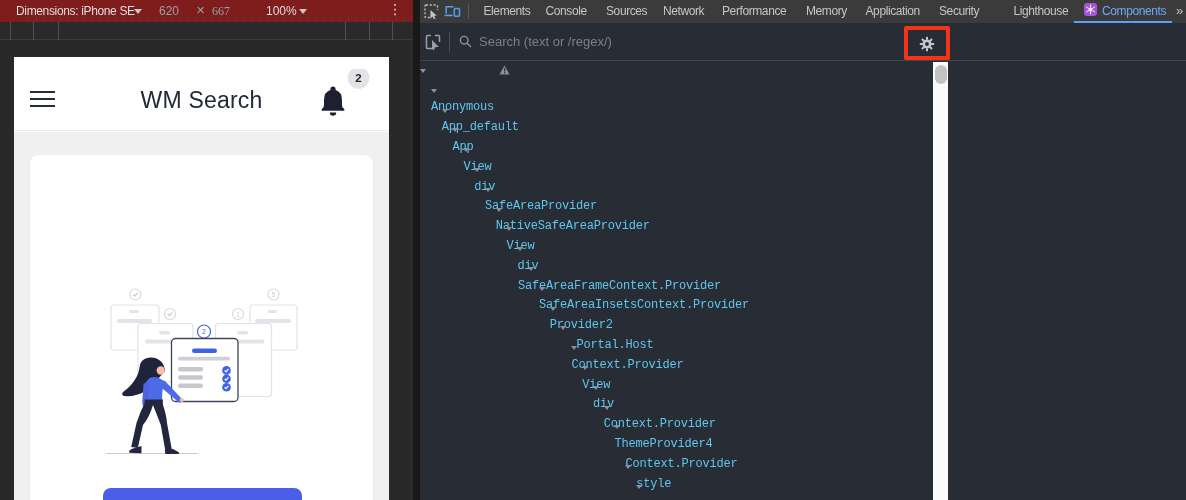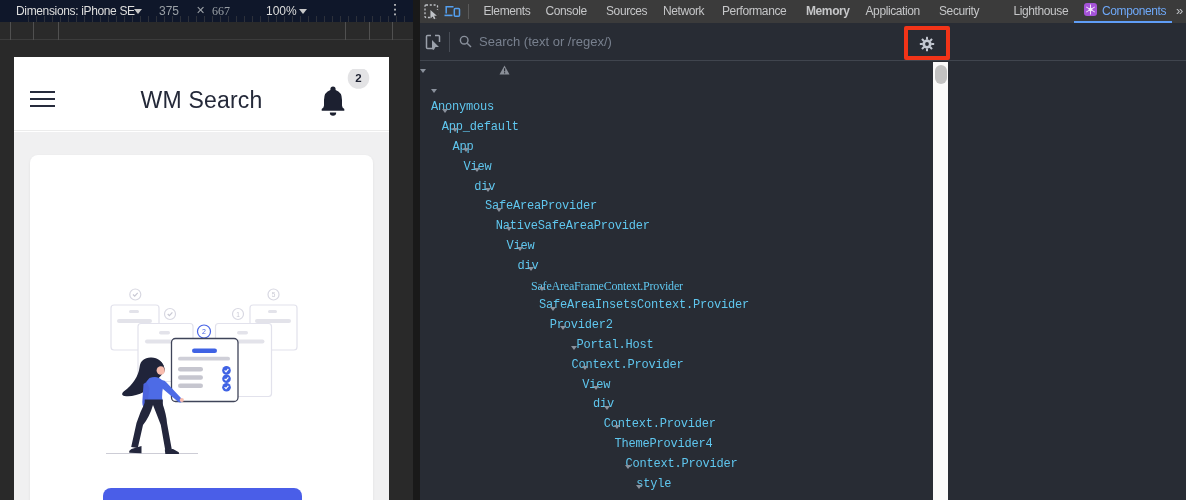--- a/index.html
+++ b/index.html
@@ -2,21 +2,21 @@
 <html><head>
 <meta charset="utf-8">
 <style>
   * { margin:0; padding:0; box-sizing:border-box; }
   html,body { width:1186px; height:500px; overflow:hidden; background:#282c34; font-family:"Liberation Sans", sans-serif; }
   .abs { position:absolute; }
   #stage { position:relative; width:1186px; height:500px; }
 
   
   #left { position:absolute; left:0; top:0; width:413px; height:500px; background:#292929; overflow:hidden; }
-  #dimsbar { position:absolute; left:0; top:0; width:413px; height:22px; background:#0f172a; color:#dededd; font-size:12px; }
+  #dimsbar { position:absolute; left:0; top:0; width:413px; height:22px; background:#7f1d1d; color:#dededd; font-size:12px; }
   #dimsbar .lbl { position:absolute; top:3px; }
   .caret { display:inline-block; width:0; height:0; border-left:4px solid transparent; border-right:4px solid transparent; border-top:5px solid #c8c8c8; }
   #strip { position:absolute; left:0; top:22px; width:413px; height:18px; background:#2a2a2a; border-bottom:1px solid #3c3c3c; }
   .vline { position:absolute; top:0; width:1px; height:18px; background:#505050; }
   
   #device { position:absolute; left:14px; top:57px; width:375px; height:443px; background:#ffffff; }
   #apphdr { position:absolute; left:0; top:0; width:375px; height:74px; background:#fff; border-bottom:1px solid #ececec; }
   .hline { position:absolute; left:16px; width:25px; height:2px; background:#262b3c; }
   #apptitle { position:absolute; left:0; top:29.5px; width:375px; text-align:center; font-size:23px; color:#242939; letter-spacing:0.2px; }
   #appbody { position:absolute; left:0; top:75px; width:375px; height:368px; background:#f0f0f1; }
@@ -37,21 +37,21 @@
   #sthumb { position:absolute; left:1.5px; top:3px; width:12px; height:19px; background:#c2c2c2; border-radius:6px; }
   #redbox { position:absolute; left:484px; top:3px; width:46px; height:34px; border:4px solid #f23418; border-radius:2px; }
 </style>
 </head>
 <body>
 <div id="stage">
   <div id="left">
     <div id="dimsbar">
       <span class="lbl" style="left:16px; top:4px; letter-spacing:-0.35px;">Dimensions: iPhone SE</span>
       <span class="caret" style="position:absolute; left:134px; top:9px;"></span>
-      <span class="lbl" style="left:159px; top:4px; color:#9aa0a6;">375</span>
+      <span class="lbl" style="left:159px; top:4px; color:#9aa0a6;">620</span>
       <span class="lbl" style="left:196px; top:4px; color:#9aa0a6; font-size:11px;">✕</span>
       <span class="lbl" style="left:212px; top:4px; color:#9aa0a6;font-family:Liberation Serif, serif;">667</span>
       <span class="lbl" style="left:266px; top:4px;">100%</span>
       <span class="caret" style="position:absolute; left:299px; top:9px;"></span>
       <span class="lbl" style="left:388px; top:1px; font-size:14px; letter-spacing:0;">⋮</span>
     </div>
     <div style="position:absolute; left:28px; top:16px; width:382px; height:6px; background:repeating-linear-gradient(90deg, #4a4a4a 0 1px, transparent 1px 8px); opacity:0.5;"></div>
     <div id="strip">
       <div class="vline" style="left:10px;"></div>
       <div class="vline" style="left:33px;"></div>
@@ -161,21 +161,21 @@
         <path d="M9.5 1.8 L2.2 1.8 L2.2 8.6" fill="none" stroke="#54a0f0" stroke-width="1.5"></path>
         <path d="M0.5 10.4 L8.5 10.4" stroke="#54a0f0" stroke-width="1.6"></path>
         <rect x="10.3" y="3.6" width="5.2" height="7.6" rx="1" fill="none" stroke="#54a0f0" stroke-width="1.5"></rect>
       </svg>
       <div style="position:absolute; left:48px; top:4px; width:1px; height:15px; background:#5a5a5a;"></div>
       <span class="tab" style="left:63.5px;">Elements</span>
       <span class="tab" style="left:125.5px;">Console</span>
       <span class="tab" style="left:186px;">Sources</span>
       <span class="tab" style="left:243px;">Network</span>
       <span class="tab" style="left:302px;">Performance</span>
-      <span class="tab" style="left:386px;font-weight:bold;">Memory</span>
+      <span class="tab" style="left:386px;">Memory</span>
       <span class="tab" style="left:445.5px;text-align:center;">Application</span>
       <span class="tab" style="left:519px;">Security</span>
       <span class="tab" style="left:593.5px;">Lighthouse</span>
       <svg style="position:absolute; left:664px; top:3px;" width="13" height="13" viewBox="0 0 13 13">
         <rect x="0" y="0" width="13" height="13" rx="3" fill="#a553d8"></rect>
         <g stroke="#f3e7fa" stroke-width="1" fill="none">
           <circle cx="6.5" cy="6.5" r="1.4" fill="#f3e7fa"></circle>
           <line x1="6.5" y1="1.5" x2="6.5" y2="11.5"></line>
           <line x1="2.2" y1="4" x2="10.8" y2="9"></line>
           <line x1="2.2" y1="9" x2="10.8" y2="4"></line>
@@ -235,21 +235,21 @@
       <div class="row" style="left:54.2px; top:81.6px;">div</div>
       <div class="arr" style="left:43.2px; top:86.1px;"></div>
       <div class="row" style="left:65.0px; top:101.4px;">SafeAreaProvider</div>
       <div class="arr" style="left:54.0px; top:105.9px;"></div>
       <div class="row" style="left:75.8px; top:121.2px;">NativeSafeAreaProvider</div>
       <div class="arr" style="left:64.8px; top:125.7px;"></div>
       <div class="row" style="left:86.6px; top:141.0px;">View</div>
       <div class="arr" style="left:75.6px; top:145.5px;"></div>
       <div class="row" style="left:97.4px; top:160.8px;">div</div>
       <div class="arr" style="left:86.4px; top:165.3px;"></div>
-      <div class="row" style="left:111px; top:180.6px;font-family:Liberation Serif, serif;">SafeAreaFrameContext.Provider</div>
+      <div class="row" style="left:98px; top:180.6px;">SafeAreaFrameContext.Provider</div>
       <div class="arr" style="left:97.2px; top:185.1px;"></div>
       <div class="row" style="left:119.0px; top:200.4px;">SafeAreaInsetsContext.Provider</div>
       <div class="arr" style="left:108.0px; top:204.9px;"></div>
       <div class="row" style="left:129.8px; top:220.2px;">Provider2</div>
       <div class="arr" style="left:118.8px; top:224.7px;"></div>
       <div class="row" style="left:140.6px; top:240.0px;padding-left:16px;">Portal.Host</div>
       <div class="arr" style="left:129.6px; top:244.5px;"></div>
       <div class="row" style="left:151.4px; top:259.8px;">Context.Provider</div>
       <div class="arr" style="left:140.4px; top:264.3px;"></div>
       <div class="row" style="left:162.2px; top:279.6px;">View</div>

